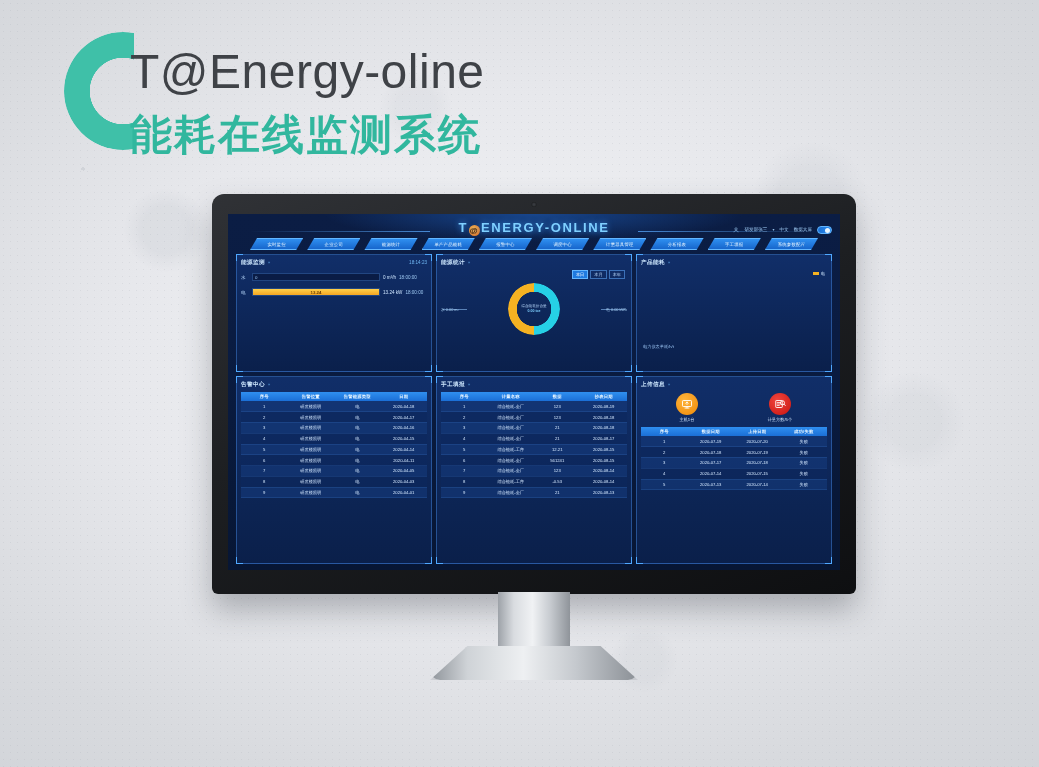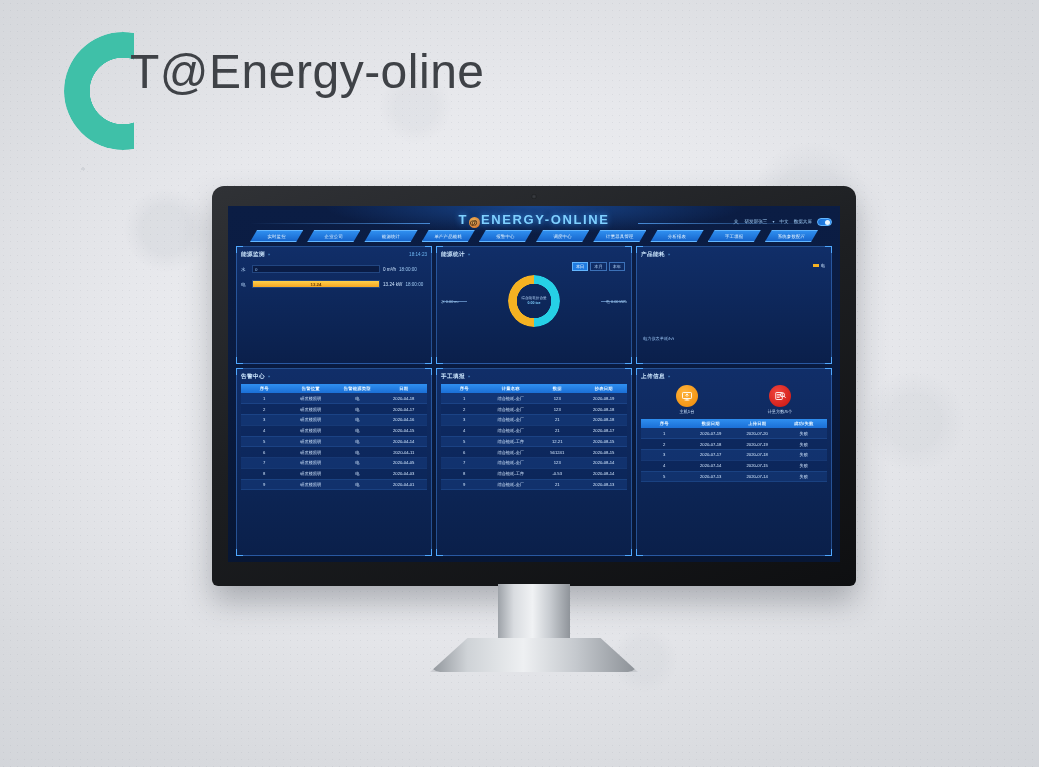--- a/index.html
+++ b/index.html
@@ -52,21 +52,21 @@
     font-size: 48px; font-weight: 400; color: #3f4247; letter-spacing: .5px;
     white-space: nowrap;
   }
   .brand-sub {
     position: absolute; left: 66px; top: 85px;
     font-size: 42px; font-weight: 700; color: #31b79e; letter-spacing: 2px;
     white-space: nowrap;
   }
 
   
-  .monitor { position: absolute; left: 212px; top: 186px; width: 644px; height: 400px; }
+  .monitor { position: absolute; left: 212px; top: 194px; width: 644px; height: 400px; }
   .bezel {
     position: absolute; inset: 0;
     background: linear-gradient(160deg, #303236 0%, #1d1f22 45%, #0e0f11 100%);
     border-radius: 12px 12px 6px 6px;
     box-shadow: 0 16px 30px rgba(60,65,75,.35);
     padding: 20px 16px 24px 16px;
   }
   .cam {
     position: absolute; left: 50%; top: 8px; transform: translateX(-50%);
     width: 5px; height: 5px; border-radius: 50%;
@@ -252,20 +252,21 @@
 <div class="bg">
   <div class="bg-map"></div>
   <div class="bg-dots"></div>
 </div>
 
 <div class="brand">
   <div class="brand-mark">
     <div class="ring"></div>
   </div>
   <div class="brand-title">T@Energy-oline</div>
+  <div class="brand-sub">能耗在线监测系统</div>
 </div>
 
 <div class="monitor">
   <div class="bezel">
     <div class="cam"></div>
   </div>
 
   <div class="screen">
     <div class="dash">
       <div class="dash-glow"></div>

